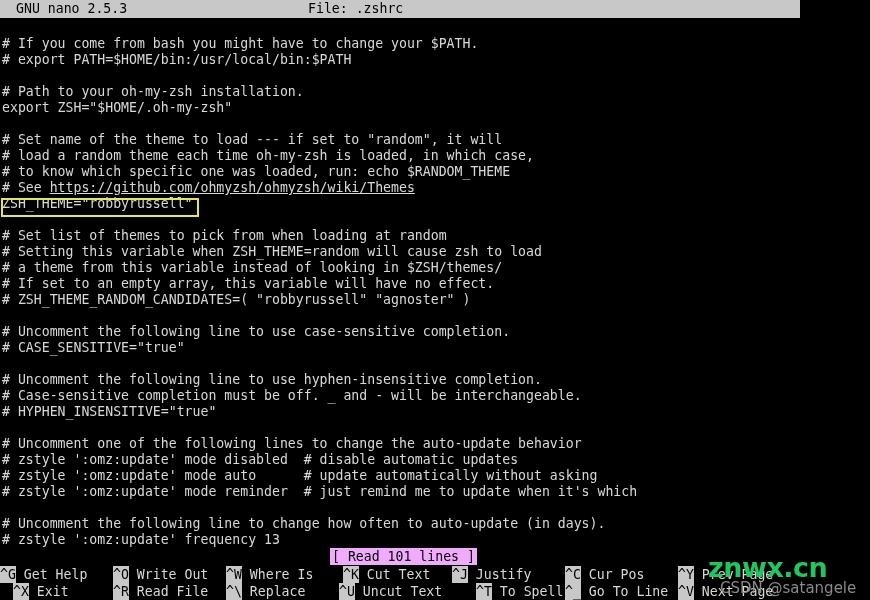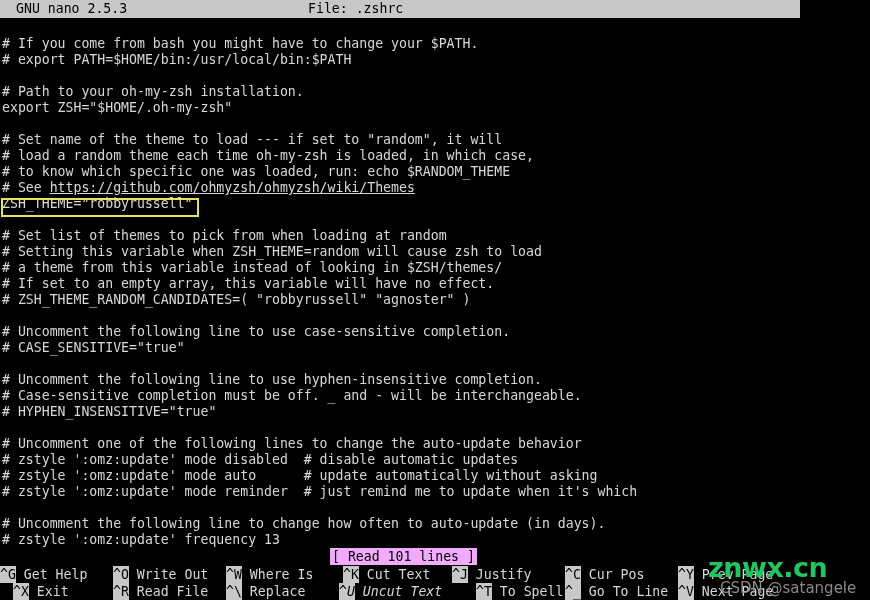--- a/index.html
+++ b/index.html
@@ -199,21 +199,21 @@
         <div class="helpitem" style="left: 226px;"><span class="helpkey">^W</span><span class="helplabel"> Where Is</span></div>
         <div class="helpitem" style="left: 343px;"><span class="helpkey">^K</span><span class="helplabel"> Cut Text</span></div>
         <div class="helpitem" style="left: 452px;"><span class="helpkey">^J</span><span class="helplabel"> Justify</span></div>
         <div class="helpitem" style="left: 565px;"><span class="helpkey">^C</span><span class="helplabel"> Cur Pos</span></div>
         <div class="helpitem" style="left: 678px;"><span class="helpkey">^Y</span><span class="helplabel"> Prev Page</span></div>
       </div>
     <div class="helprow" id="helprow2">
         <div class="helpitem" style="left: 6px; margin-left: 7px;"><span class="helpkey">^X</span><span class="helplabel"> Exit</span></div>
         <div class="helpitem" style="left: 113px;"><span class="helpkey">^R</span><span class="helplabel"> Read File</span></div>
         <div class="helpitem" style="left: 226px;"><span class="helpkey">^\</span><span class="helplabel"> Replace</span></div>
-        <div class="helpitem" style="left: 339px; font-style: italic;"><span class="helpkey">^U</span><span class="helplabel"> Uncut Text</span></div>
+        <div class="helpitem" style="left: 339px;"><span class="helpkey">^U</span><span class="helplabel"> Uncut Text</span></div>
         <div class="helpitem" style="left: 476px;"><span class="helpkey">^T</span><span class="helplabel"> To Spell</span></div>
         <div class="helpitem" style="left: 565px;"><span class="helpkey">^_</span><span class="helplabel"> Go To Line</span></div>
         <div class="helpitem" style="left: 678px;"><span class="helpkey">^V</span><span class="helplabel"> Next Page</span></div>
       </div>
   </div>
 
   <div id="watermark">
     <div id="wm-main">znwx.cn</div>
     <div id="wm-sub">CSDN @satangele</div>
   </div>

